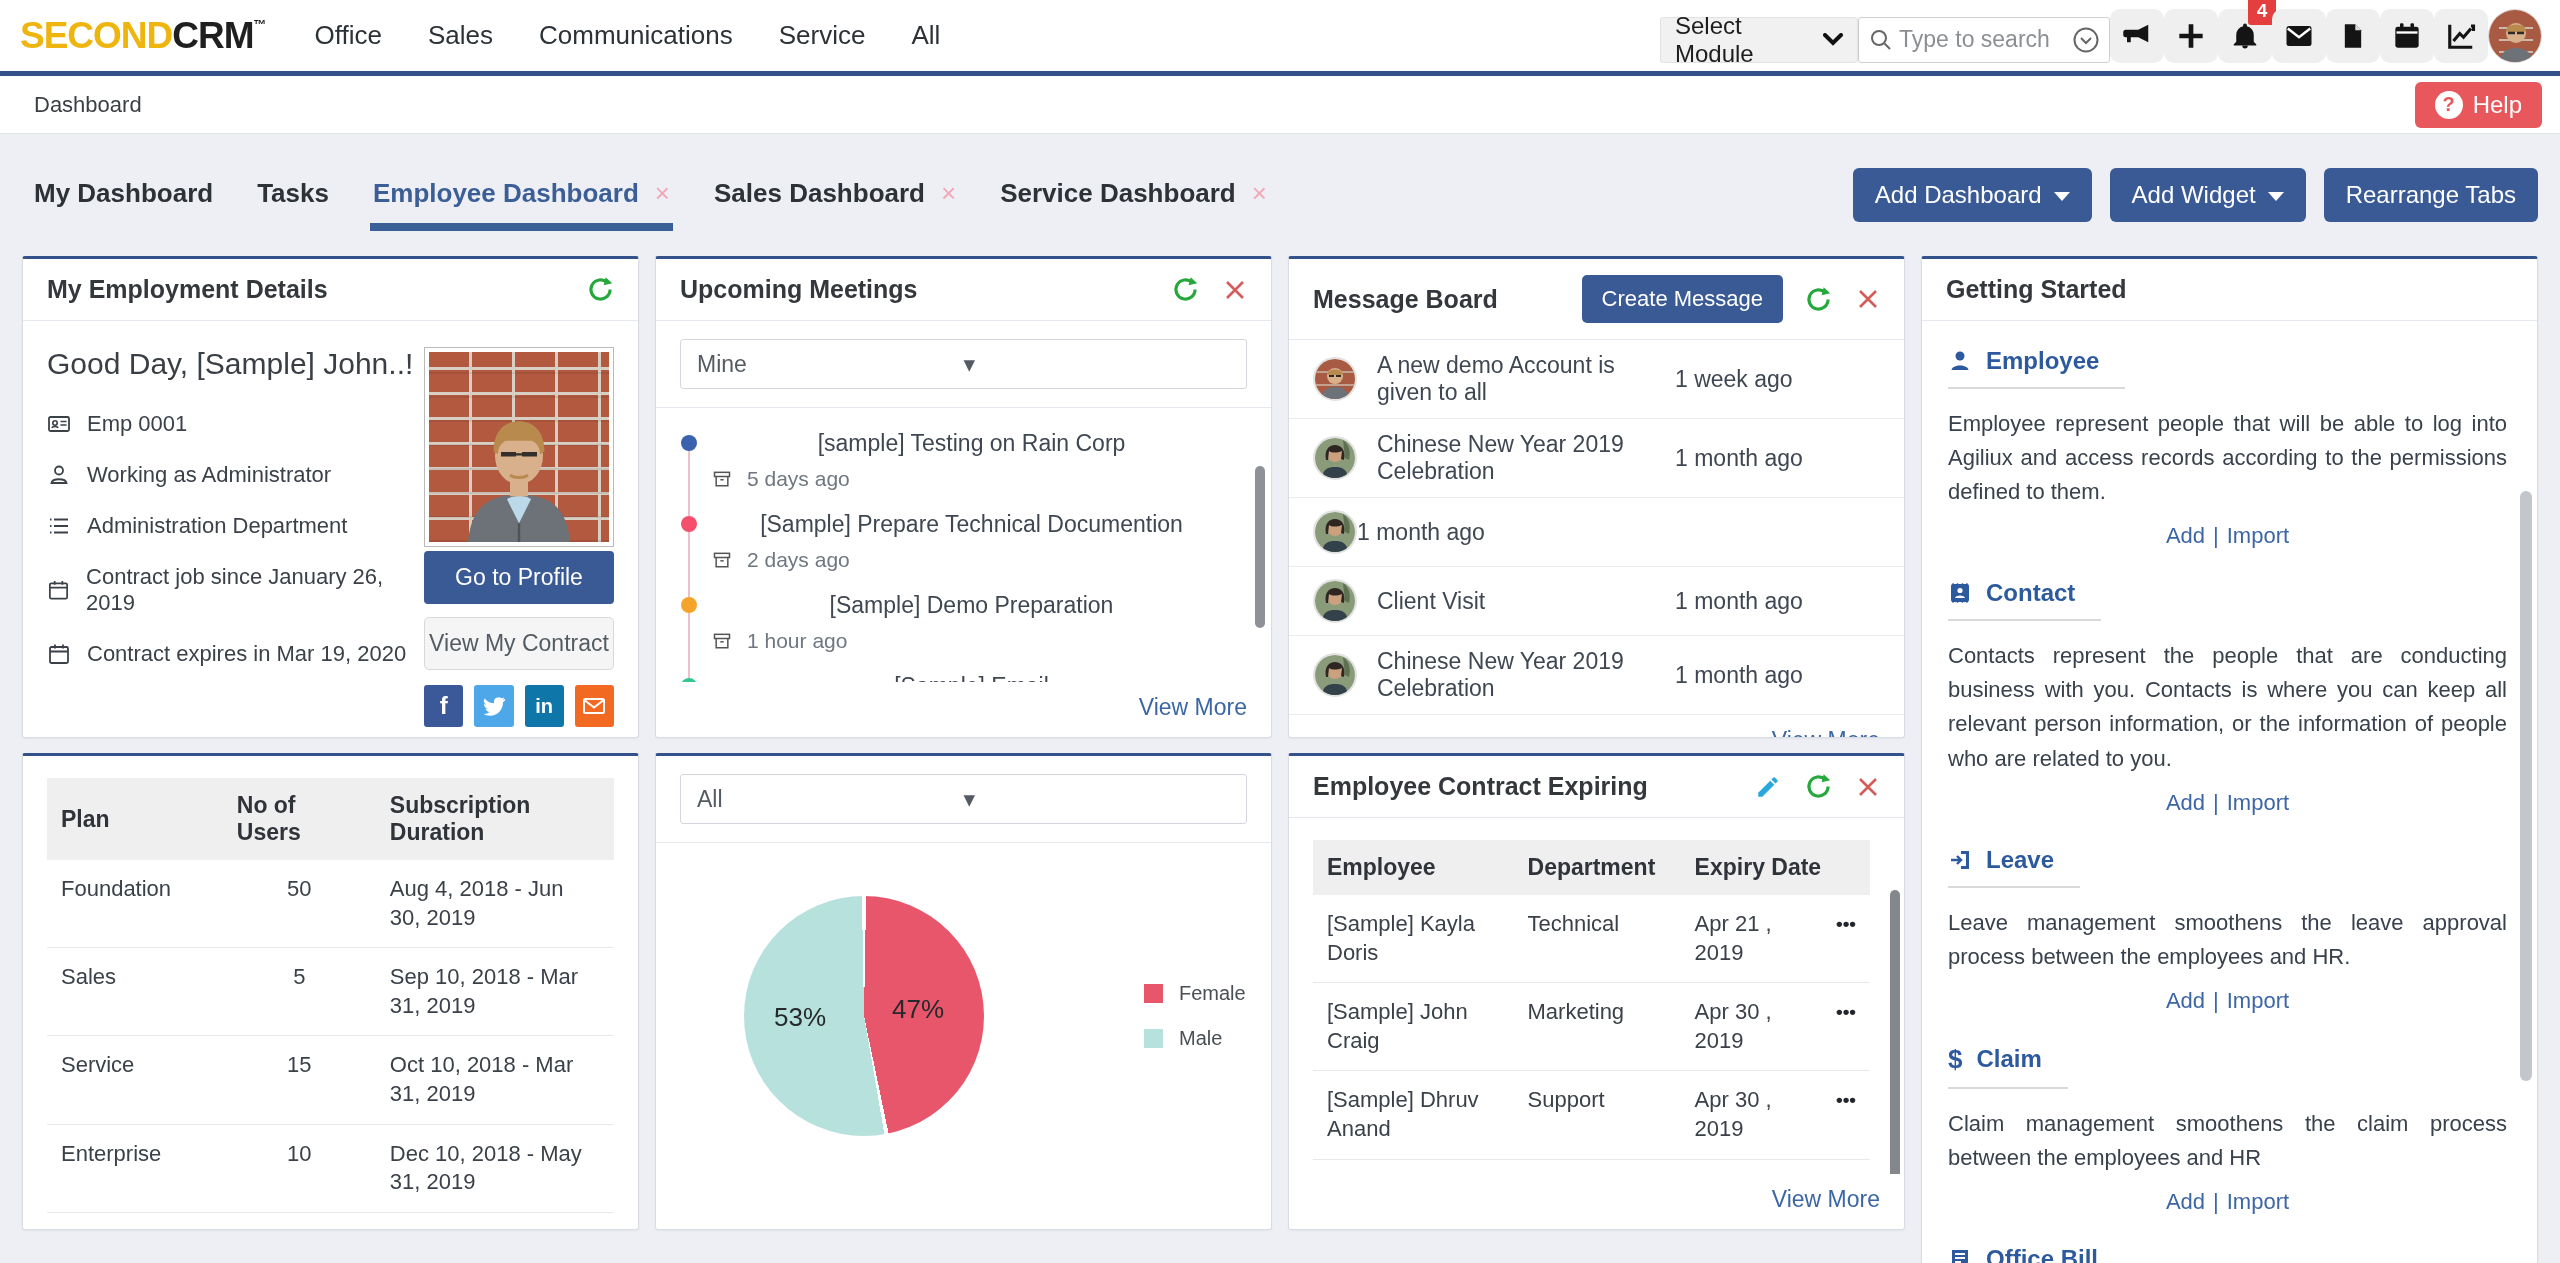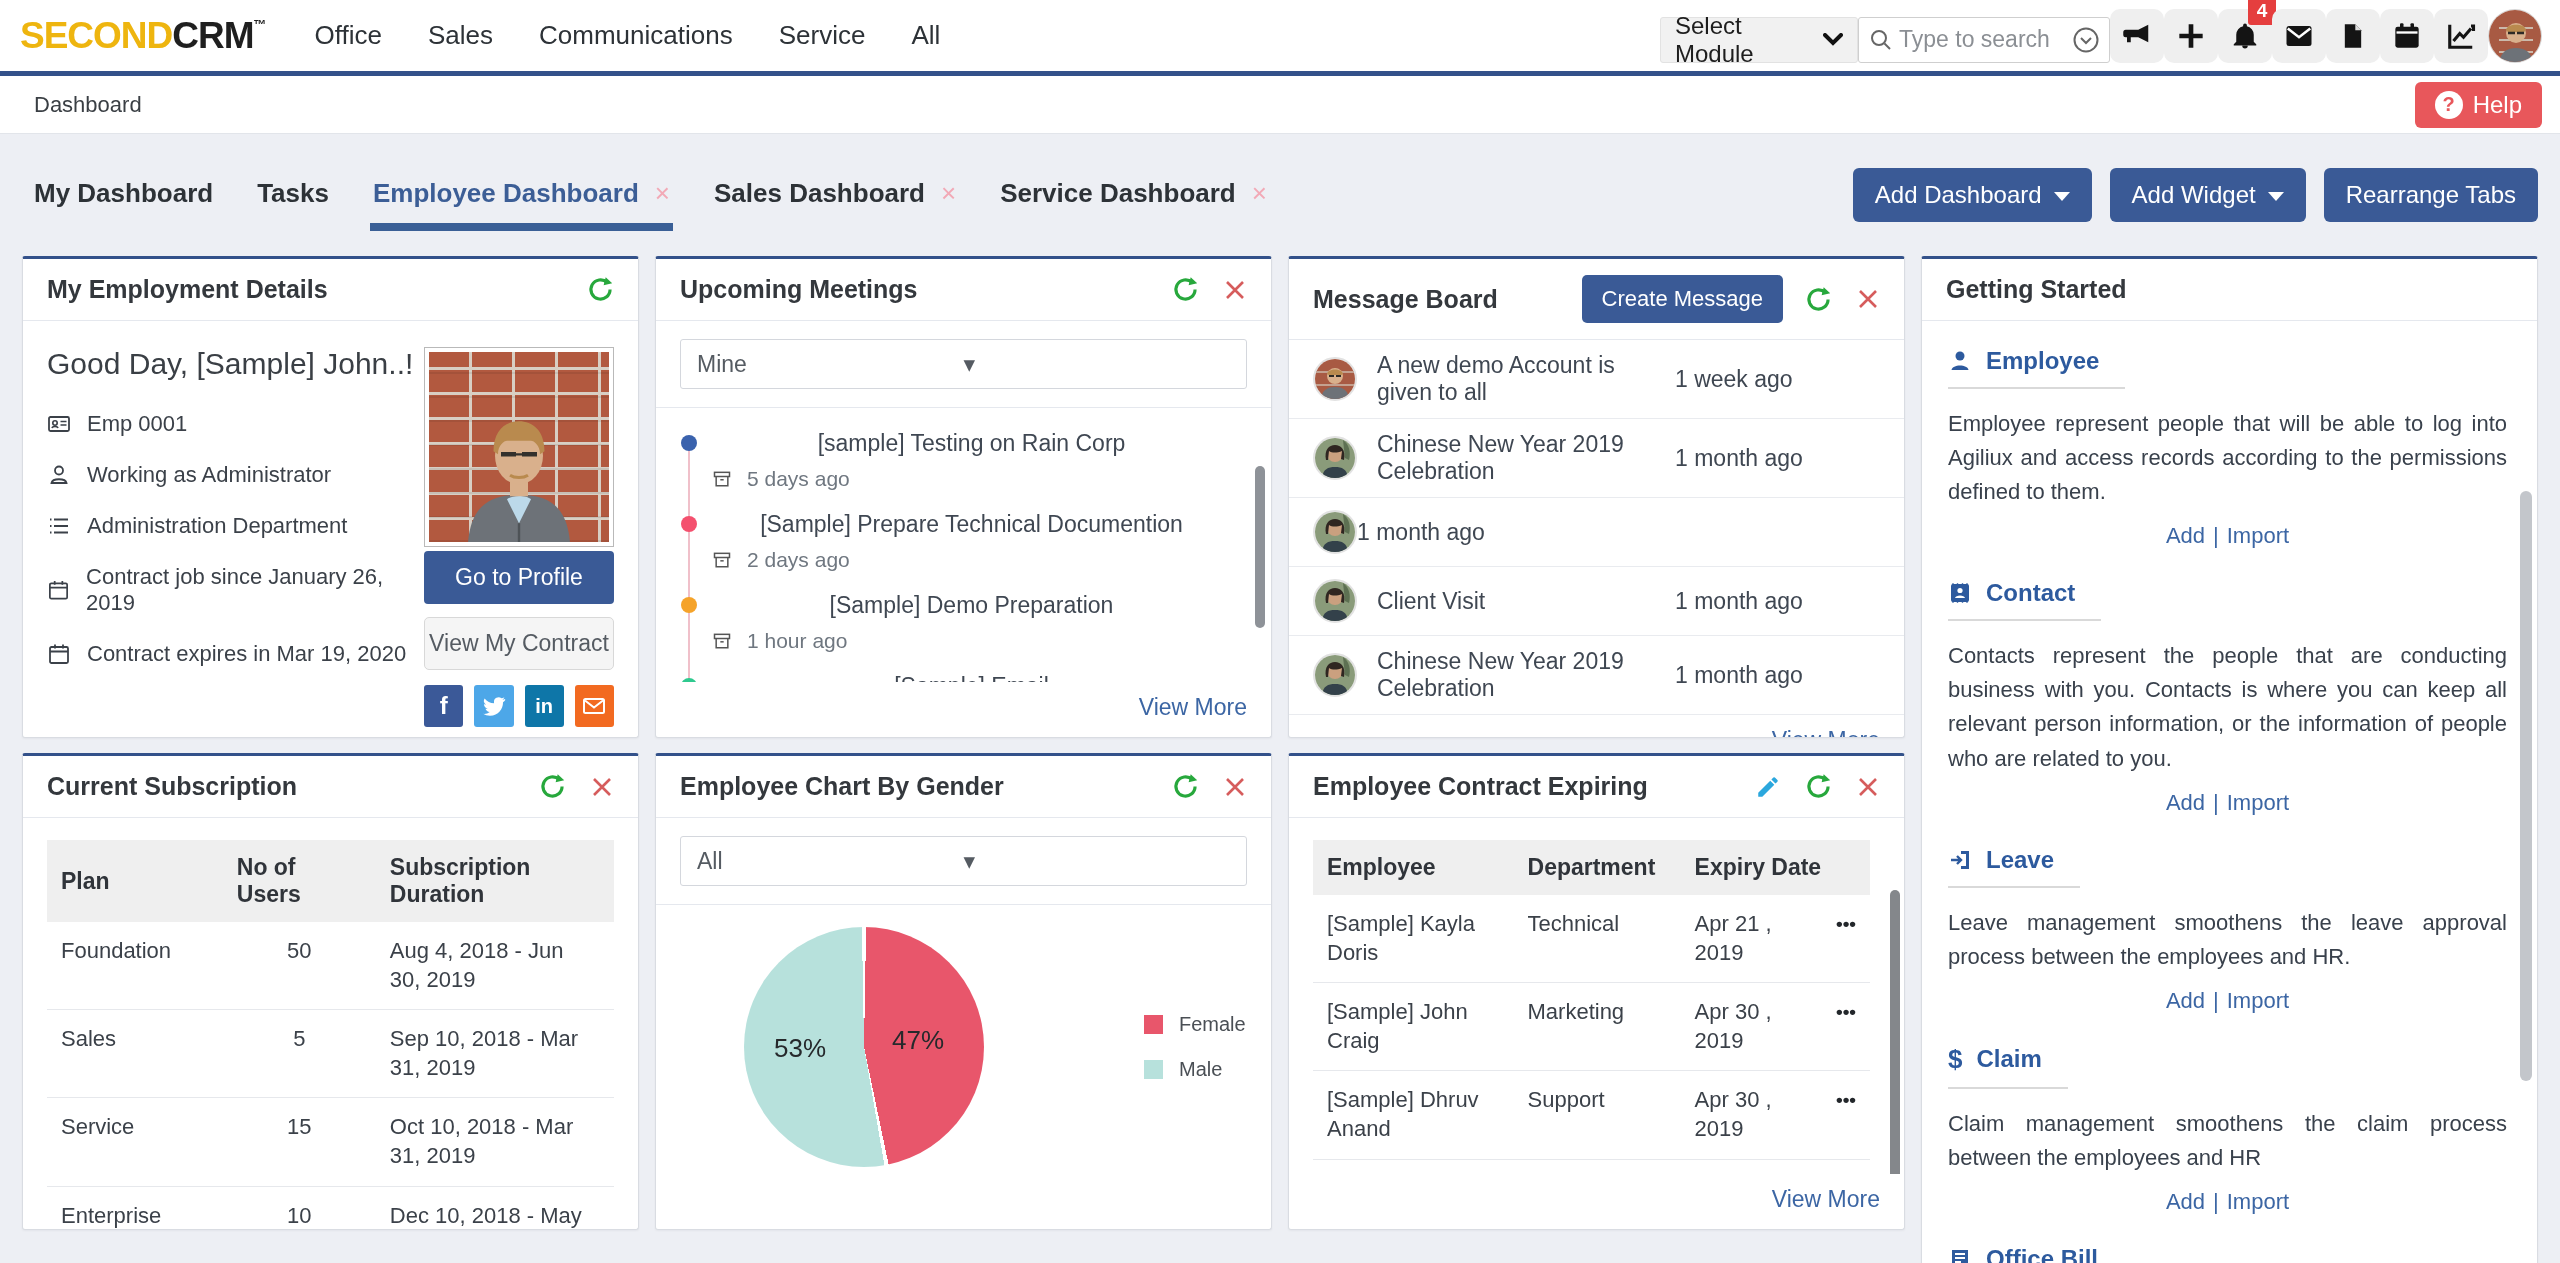--- a/index.html
+++ b/index.html
@@ -352,32 +352,20 @@
                   <rect x="2" y="5" width="20" height="14" rx="1.5" fill="none" stroke="#fff" stroke-width="2"></rect>
                   <path d="M3 6.5l9 7 9-7" fill="none" stroke="#fff" stroke-width="2"></path>
                 </svg>
             </span>
           </div>
         </div>
       </div>
     </section>
 
     <section class="panel h2">
-      <div class="panel-hd">
-        <h2 class="p-title">Current Subscription</h2>
-        <div class="hd-icons">
-          <svg width="27" height="27" viewBox="0 0 24 24">
-              <path d="M20.5 12a8.5 8.5 0 1 1-2.6-6.1" fill="none" stroke="#27a83c" stroke-width="2.8"></path>
-              <polygon points="16.6,1.2 22.4,6.4 14.8,8.3" fill="#27a83c"></polygon>
-            </svg>
-          <svg width="24" height="24" viewBox="0 0 24 24">
-              <path d="M4 4l16 16M20 4L4 20" stroke="#d65c5c" stroke-width="2.6"></path>
-            </svg>
-        </div>
-      </div>
       <div class="tbl-wrap">
         <table>
           <thead>
             <tr>
               <th style="width:31%">Plan</th>
               <th style="width:27%">No of Users</th>
               <th>Subscription Duration</th>
             </tr>
           </thead>
           <tbody>
@@ -470,32 +458,20 @@
           <span class="t-dot" style="background-color: rgb(47, 201, 143);"></span>
           <div class="t-title">[Sample] Email</div>
 
         </div>
         <div class="scroll-thumb" style="right:6px;top:58px;height:162px;width:10px;background:#8e9298;"></div>
       </div>
       <a class="view-more">View More</a>
     </section>
 
     <section class="panel h2">
-      <div class="panel-hd">
-        <h2 class="p-title">Employee Chart By Gender</h2>
-        <div class="hd-icons">
-          <svg width="27" height="27" viewBox="0 0 24 24">
-              <path d="M20.5 12a8.5 8.5 0 1 1-2.6-6.1" fill="none" stroke="#27a83c" stroke-width="2.8"></path>
-              <polygon points="16.6,1.2 22.4,6.4 14.8,8.3" fill="#27a83c"></polygon>
-            </svg>
-          <svg width="24" height="24" viewBox="0 0 24 24">
-              <path d="M4 4l16 16M20 4L4 20" stroke="#d65c5c" stroke-width="2.6"></path>
-            </svg>
-        </div>
-      </div>
       <div class="select-row">
         <div class="select-box">
           <span>All</span>
           <span class="select-caret">▾</span>
         </div>
       </div>
       <div class="chart-area">
         <div class="pie" style="background: conic-gradient(rgb(255, 255, 255) 0deg, rgb(255, 255, 255) 1deg, rgb(232, 86, 107) 1deg, rgb(232, 86, 107) 168.2deg, rgb(255, 255, 255) 168.2deg, rgb(255, 255, 255) 169.2deg, rgb(255, 255, 255) 169.2deg, rgb(255, 255, 255) 170.2deg, rgb(183, 225, 220) 170.2deg, rgb(183, 225, 220) 359deg, rgb(255, 255, 255) 359deg, rgb(255, 255, 255) 360deg);">
           <span class="pie-label pl-f">47%</span>
           <span class="pie-label pl-m">53%</span>

